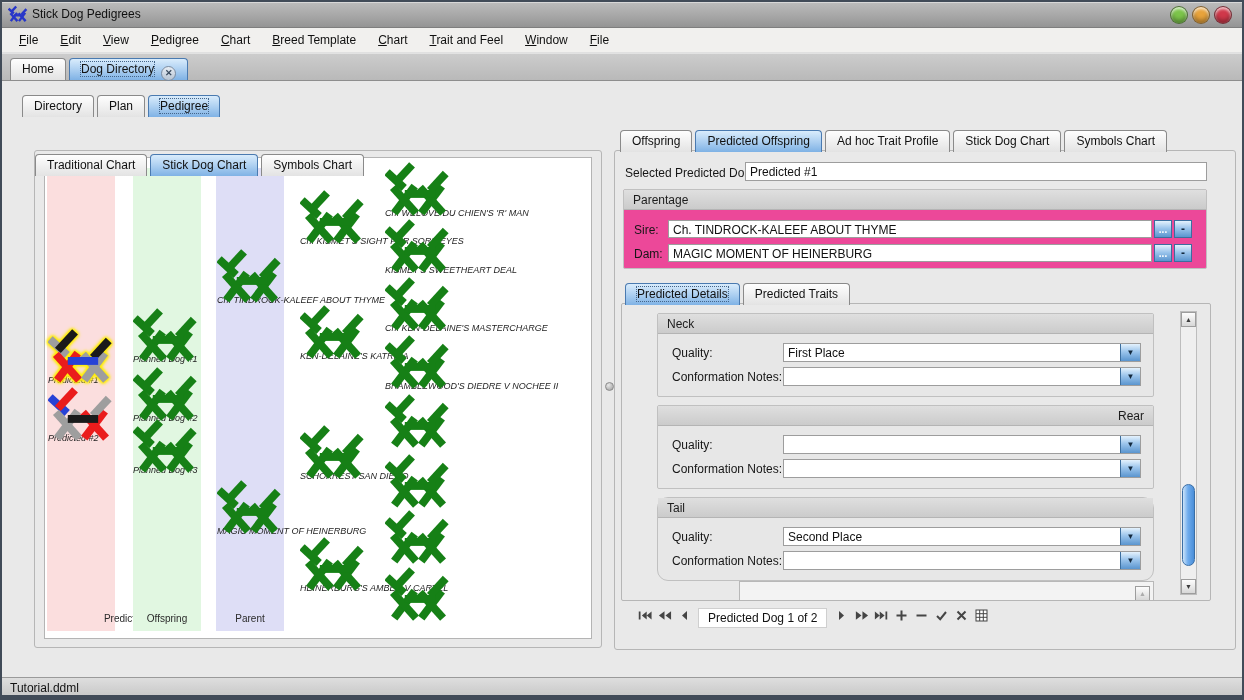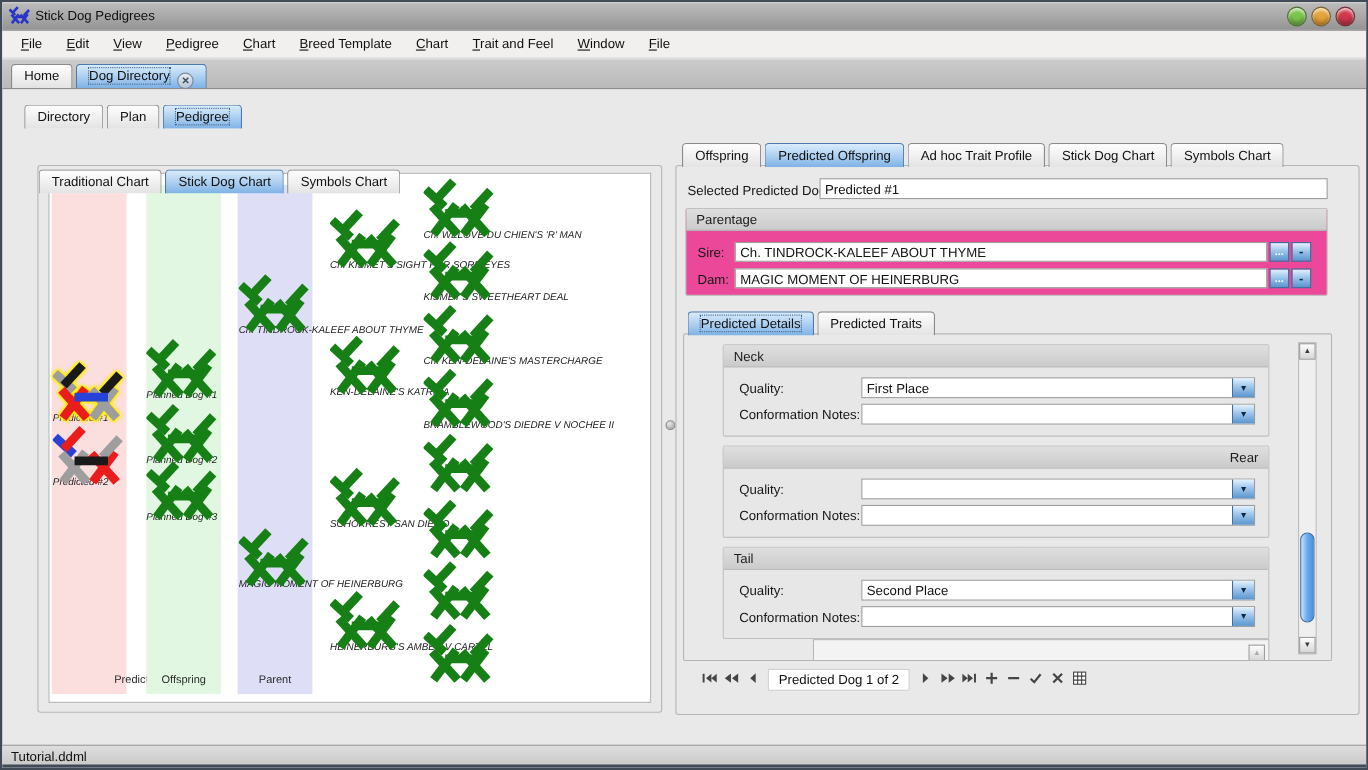--- a/index.html
+++ b/index.html
@@ -54,21 +54,21 @@
   .sb-track{position:absolute;box-sizing:border-box;background:#efefef;border:1px solid #bdbdbd;}
   .sb-thumb{position:absolute;box-sizing:border-box;border:1px solid #3a6ea5;border-radius:7px;
     background:linear-gradient(90deg,#cde4f9,#6faced 45%,#4a8ed8);}
   
   .chart{position:absolute;background:#fff;border:1px solid #b4b4b4;overflow:hidden;}
   .band{position:absolute;}
   .band-label{position:absolute;text-align:center;font-size:10px;color:#2a2a2a;}
   .dog{position:absolute;line-height:0;}
   .dog-label{position:absolute;font-style:italic;font-size:9px;color:#1d1d1d;white-space:nowrap;}
   
-  .nav{position:absolute;display:flex;align-items:center;gap:2px;}
+  .nav{position:absolute;display:flex;align-items:flex-start;gap:2px;}
   .nav-btn{width:18px;height:18px;display:flex;align-items:center;justify-content:center;}
   .nav-record{box-sizing:border-box;height:20px;background:#fff;border:1px solid #cfcfcf;
     padding:2px 9px;margin:0 3px;white-space:nowrap;}
   
   .statusbar{position:absolute;left:0;right:0;bottom:0;height:21px;
     background:linear-gradient(#dedede,#c6c6c6);border-top:1px solid #9a9a9a;padding:3px 8px;box-sizing:border-box;}
   .bottomstrip{position:absolute;left:0;right:0;bottom:0;height:3px;background:#414b58;}
   .splitter-dot{position:absolute;width:7px;height:7px;border-radius:50%;
     background:radial-gradient(circle at 35% 30%,#e8e8e8,#9c9c9c);border:1px solid #8a8a8a;}
 </style>
@@ -439,21 +439,21 @@
         <div class="combo" style="left:125px;top:29px;width:358px;height:19px;">
             <span class="cb"></span>
         </div>
         <span class="flabel" style="left:14px;top:56px;">Conformation Notes:</span>
         <div class="combo" style="left:125px;top:53px;width:358px;height:19px;">
           <span class="cv"></span>
             <span class="cb"></span>
         </div>
       </div>
 
-      <div class="group" style="left:35px;top:193px;width:497px;height:84px;">
+      <div class="group" style="left:35px;top:193px;width:497px;height:84px;border-radius:11px;">
         <div class="group-header">Tail</div>
         <span class="flabel" style="left:14px;top:32px;">Quality:</span>
         <div class="combo" style="left:125px;top:29px;width:358px;height:19px;">
           <span class="cv">Second Place</span>
             <span class="cb"></span>
         </div>
         <span class="flabel" style="left:14px;top:56px;">Conformation Notes:</span>
         <div class="combo" style="left:125px;top:53px;width:358px;height:19px;">
           <span class="cv"></span>
             <span class="cb"></span>

